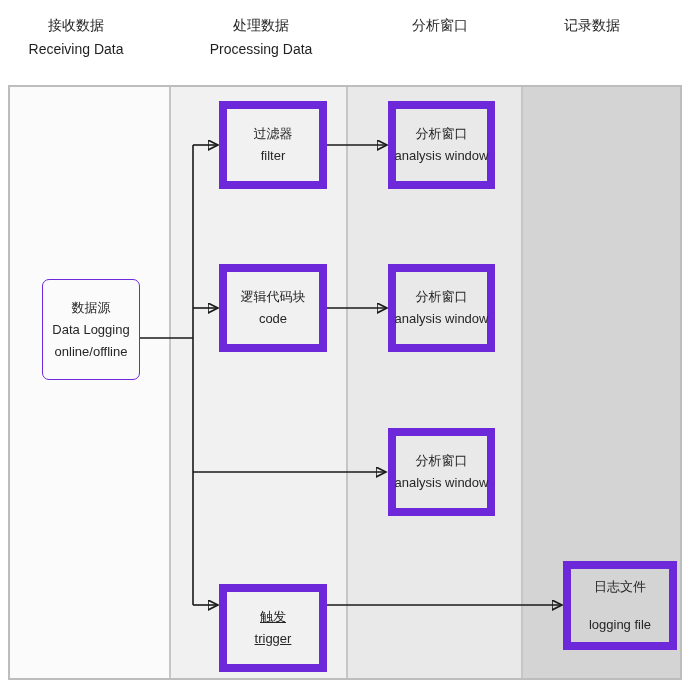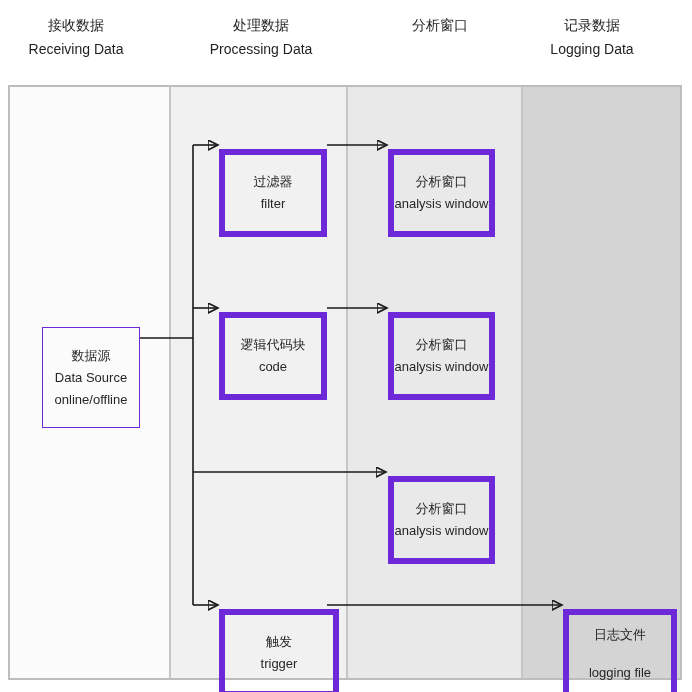--- a/index.html
+++ b/index.html
@@ -59,54 +59,52 @@
   }
   svg.connectors path {
     stroke: #1a1a1a;
     stroke-width: 1.6;
     fill: none;
   }
   
   .node {
     position: absolute;
     box-sizing: border-box;
-    border: 6px solid #6d28d9;
+    border: 8px solid #6d28d9;
     background: transparent;
     display: flex;
     flex-direction: column;
     align-items: center;
     justify-content: center;
     text-align: center;
     color: #262626;
     font-size: 13px;
     line-height: 22px;
     white-space: nowrap;
-    margin-top: 48px;
   }
-  .node-data-source { border-width: 1.5px; }
+  .node-data-source { border-width: 1.5px; border-radius: 7px; }
 </style>
 </head>
 <body>
 
 <div class="canvas">
 
   <div class="col-header" style="left:1px;">
     <div class="zh">接收数据</div>
     <div class="en">Receiving Data</div>
   </div>
   <div class="col-header" style="left:186px;">
     <div class="zh">处理数据</div>
     <div class="en">Processing Data</div>
   </div>
   <div class="col-header" style="left:365px;">
     <div class="zh">分析窗口</div>
   </div>
   <div class="col-header" style="left:517px;">
     <div class="zh">记录数据</div>
-    <div class="en">Logging Data</div>
   </div>
 
   <div class="pool">
     <div class="lane lane-1"></div>
     <div class="lane lane-2"></div>
     <div class="lane lane-3"></div>
     <div class="lane lane-4"></div>
   </div>
 
   <svg class="connectors" viewBox="0 0 692 692">
@@ -121,35 +119,35 @@
     <path d="M193,308 H217" marker-end="url(#arrow)"></path>
     <path d="M193,472 H385" marker-end="url(#arrow)"></path>
     <path d="M193,605 H217" marker-end="url(#arrow)"></path>
     <path d="M327,145 H386" marker-end="url(#arrow)"></path>
     <path d="M327,308 H386" marker-end="url(#arrow)"></path>
     <path d="M327,605 H561" marker-end="url(#arrow)"></path>
   </svg>
 
   <div class="node node-data-source" style="left:42px; top:279px; width:98px; height:101px;">
     <div>数据源</div>
-    <div>Data Source</div>
+    <div>Data Logging</div>
     <div>online/offline</div>
   </div>
 
   <div class="node" style="left:219px; top:101px; width:108px; height:88px;">
     <div>过滤器</div>
     <div>filter</div>
   </div>
 
   <div class="node" style="left:219px; top:264px; width:108px; height:88px;">
     <div>逻辑代码块</div>
     <div>code</div>
   </div>
 
-  <div class="node" style="left:219px; top:561px; width:120px; height:88px;">
+  <div class="node" style="left:219px; top:584px; width:108px; height:88px;text-decoration:underline;">
     <div>触发</div>
     <div>trigger</div>
   </div>
 
   <div class="node" style="left:388px; top:101px; width:107px; height:88px;">
     <div>分析窗口</div>
     <div>analysis window</div>
   </div>
 
   <div class="node" style="left:388px; top:264px; width:107px; height:88px;">

